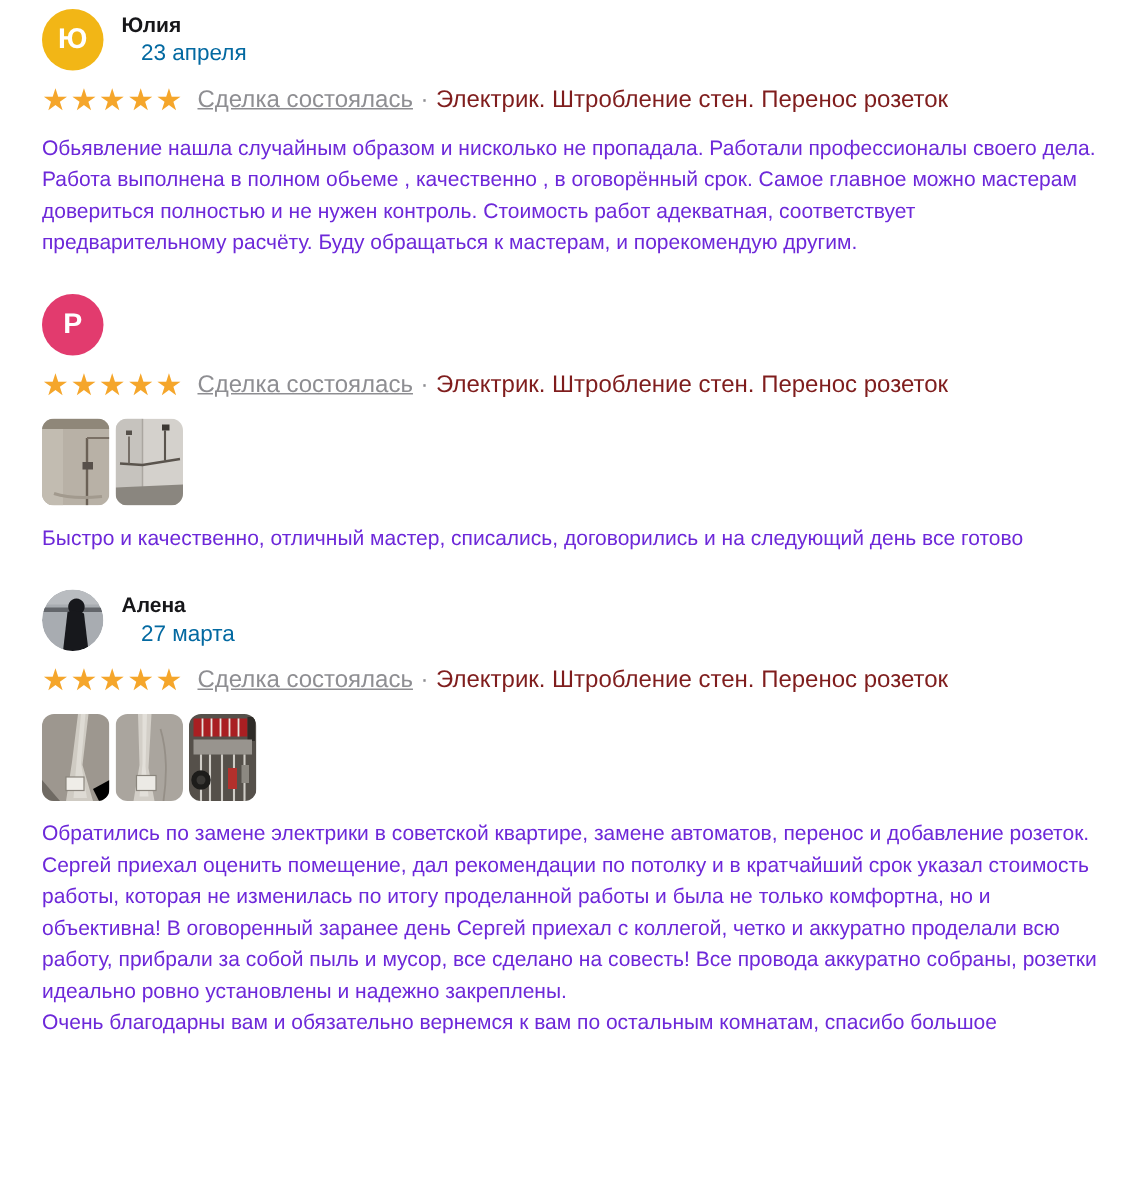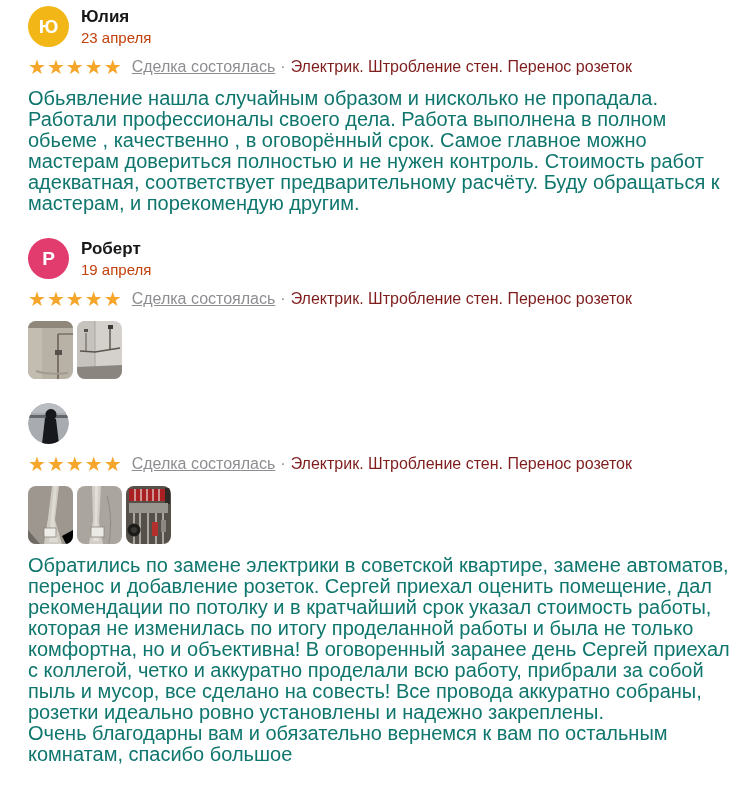--- a/index.html
+++ b/index.html
@@ -6,33 +6,33 @@
   body{font-family:"Liberation Sans", sans-serif;color:#17171a;}
   .page{width:747px;height:787px;overflow:hidden;box-sizing:border-box;
         padding:6px 14px 0 28px;background:#fff;}
   .review{margin-bottom:24px;}
   .review-header{display:flex;align-items:center;gap:12px;}
   .avatar{width:41px;height:41px;border-radius:50%;flex:0 0 41px;
           display:flex;align-items:center;justify-content:center;
           color:#fff;font-weight:700;font-size:19px;overflow:hidden;cursor:pointer;}
   .avatar svg{display:block;width:41px;height:41px;}
   .who{display:flex;flex-direction:column;}
-  .author{font-size:17px;font-weight:700;line-height:1.2;color:#17171a;}
-  .date{font-size:15px;color:#c2410c;margin-top:3px;line-height:1.1;}
+  .author{font-size:14px;font-weight:700;line-height:1.2;color:#17171a;}
+  .date{font-size:15px;color:#0369a1;margin-top:3px;line-height:1.1;margin-left:13px;}
   .rating-row{display:flex;align-items:center;margin-top:10px;font-size:16px;
               white-space:nowrap;line-height:20px;}
   .stars{color:#f5a62b;font-size:20px;letter-spacing:1px;margin-right:9px;line-height:1;}
   .deal{color:#8e8e92;text-decoration:underline;}
   .sep{color:#8e8e92;margin:0 5px;}
   .item-link{color:#7f1d1d;text-decoration:none;cursor:pointer;}
   .photos{display:flex;gap:4px;margin-top:12px;}
   .photo{width:45px;height:58px;border-radius:8px;overflow:hidden;padding:0;border:0;
          background:none;display:block;cursor:pointer;}
   .photo svg{display:block;width:45px;height:58px;}
-  .text{margin:11px 0 0;font-size:20px;line-height:21px;white-space:pre-line;color:#0f766e;}
+  .text{margin:11px 0 0;font-size:14px;line-height:21px;white-space:pre-line;color:#6d28d9;}
 </style>
 </head>
 <body>
 
 <div class="page">
 
   <article class="review">
     <header class="review-header">
       <div class="avatar" style="background:#f2b616">
         <span>Ю</span>
@@ -48,24 +48,20 @@
       <span class="sep">·</span>
       <a class="item-link">Электрик. Штробление стен. Перенос розеток</a>
     </div>
     <p class="text">Обьявление нашла случайным образом и нисколько не пропадала. Работали профессионалы своего дела. Работа выполнена в полном обьеме , качественно , в оговорённый срок. Самое главное можно мастерам довериться полностью и не нужен контроль. Стоимость работ адекватная, соответствует предварительному расчёту. Буду обращаться к мастерам, и порекомендую другим.</p>
   </article>
 
   <article class="review">
     <header class="review-header">
       <div class="avatar" style="background:#e23b6e">
         <span>Р</span>
-      </div>
-      <div class="who">
-        <div class="author">Роберт</div>
-        <div class="date">19 апреля</div>
       </div>
     </header>
     <div class="rating-row">
       <span class="stars">★★★★★</span>
       <span class="deal">Сделка состоялась</span>
       <span class="sep">·</span>
       <a class="item-link">Электрик. Штробление стен. Перенос розеток</a>
     </div>
     <div class="photos">
       <button class="photo">
@@ -86,39 +82,44 @@
           <path d="M18 0 V46" stroke="#aaa6a0" stroke-width="1"></path>
           <polygon points="0,46 45,44 45,58 0,58" fill="#8a867f"></polygon>
           <path d="M3 30 L18 31 L43 27" stroke="#5a544d" stroke-width="1.6" fill="none"></path>
           <path d="M33 8 V28" stroke="#5a544d" stroke-width="1.4"></path>
           <path d="M9 12 V30" stroke="#6e675f" stroke-width="1.2"></path>
           <rect x="31" y="4" width="5" height="4" fill="#3c3833"></rect>
           <rect x="7" y="8" width="4" height="3" fill="#55504a"></rect>
         </svg>
       </button>
     </div>
+    <p class="text">Быстро и качественно, отличный мастер, списались, договорились и на следующий день все готово</p>
   </article>
 
   <article class="review">
     <header class="review-header">
       <div class="avatar">
         <svg viewBox="0 0 41 41" xmlns="http://www.w3.org/2000/svg">
           <defs>
             <clipPath id="avclip">
                 <circle cx="20.5" cy="20.5" r="20.5"></circle>
               </clipPath>
           </defs>
           <g clip-path="url(#avclip)">
             <rect width="41" height="41" fill="#a8acb1"></rect>
             <rect y="0" width="41" height="10" fill="#b9bcc0"></rect>
             <rect y="12" width="41" height="3" fill="#63666b"></rect>
             <path d="M23 6 a5.5 5.5 0 1 1 -0.1 0 Z" fill="#17181c"></path>
             <path d="M17 15 Q23 13 28 16 L31 41 L14 41 Z" fill="#17181c"></path>
           </g>
         </svg>
+      </div>
+      <div class="who">
+        <div class="author">Алена</div>
+        <div class="date">27 марта</div>
       </div>
     </header>
     <div class="rating-row">
       <span class="stars">★★★★★</span>
       <span class="deal">Сделка состоялась</span>
       <span class="sep">·</span>
       <a class="item-link">Электрик. Штробление стен. Перенос розеток</a>
     </div>
     <div class="photos">
       <button class="photo">

